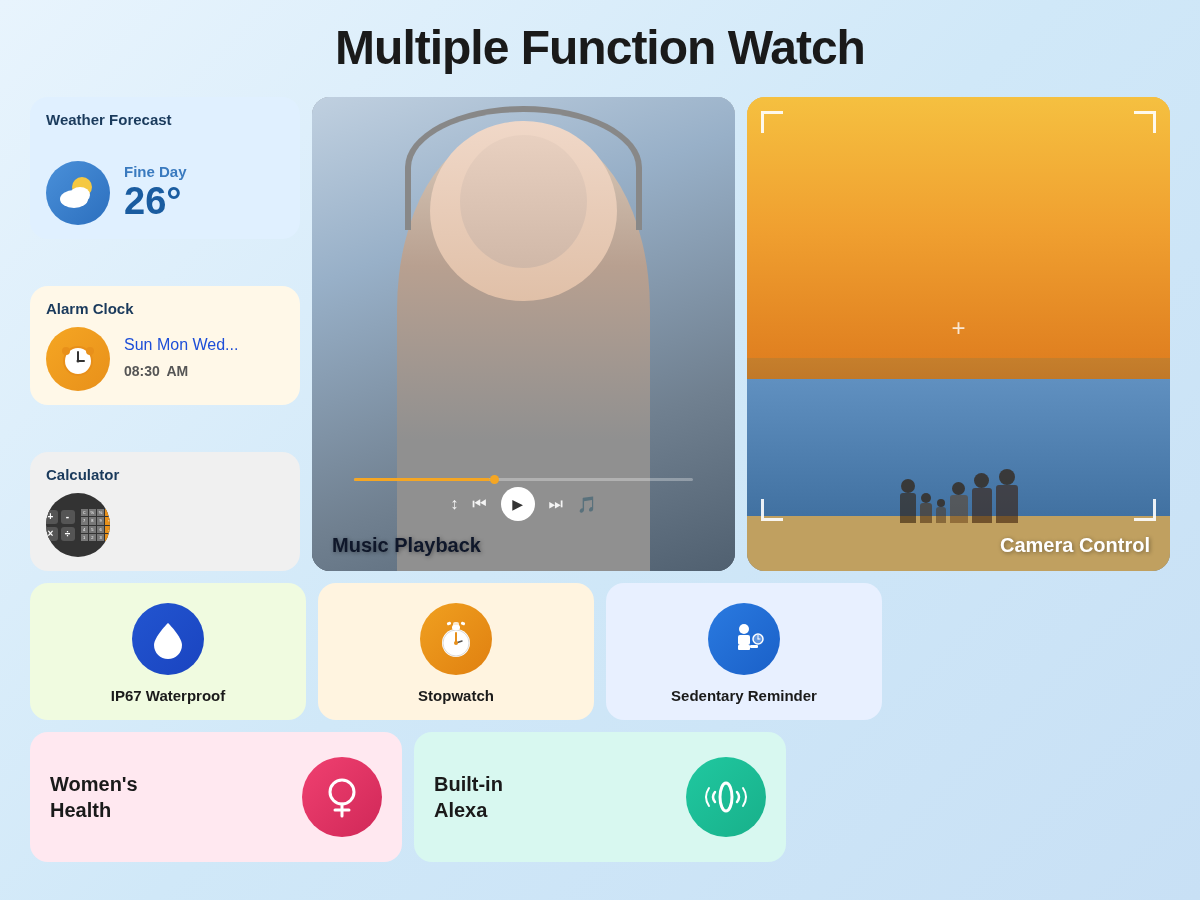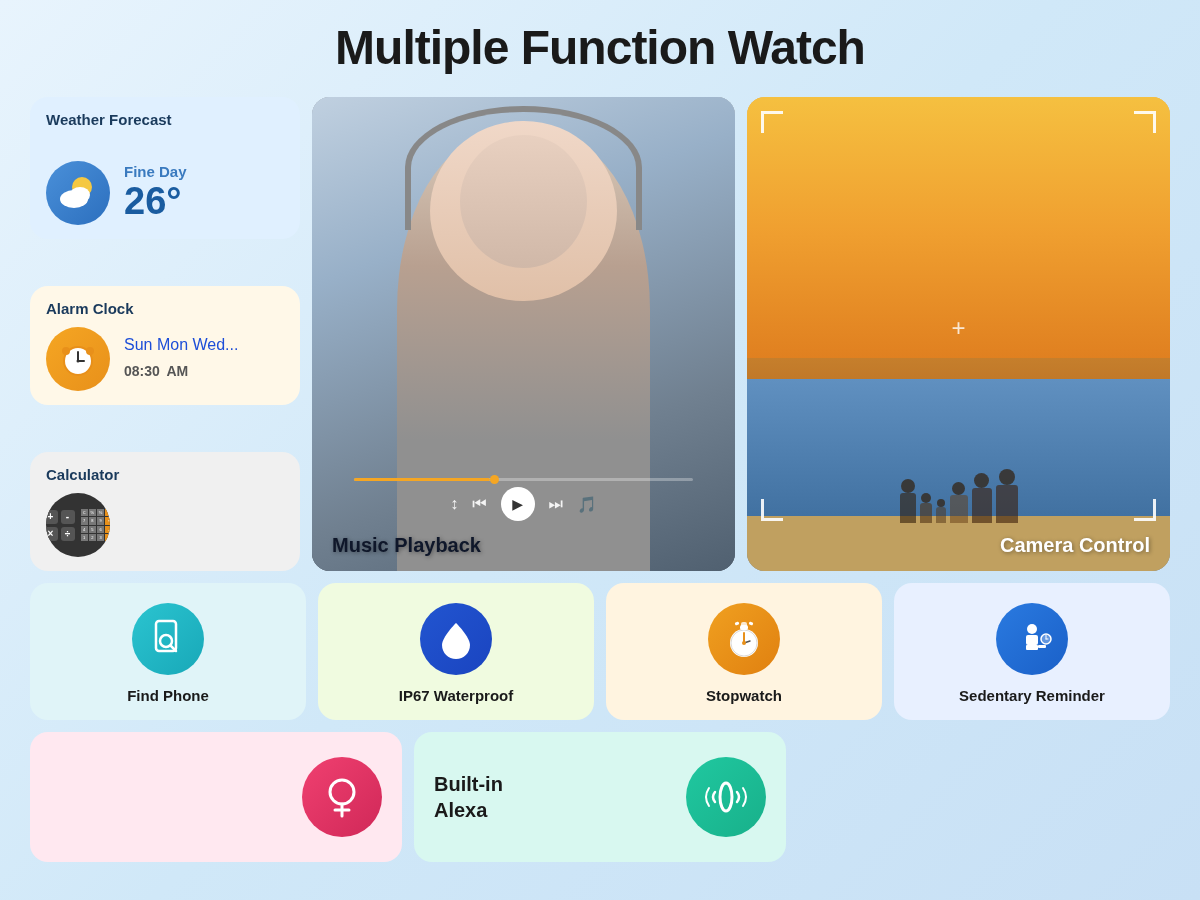--- a/index.html
+++ b/index.html
@@ -515,30 +515,20 @@
     <div class="camera-corner corner-tr"></div>
     <div class="camera-corner corner-bl"></div>
     <div class="camera-corner corner-br"></div>
 
     <div class="camera-plus">+</div>
     <div class="camera-label">Camera Control</div>
   </div>
 
   <div class="row2" style="grid-row:2; grid-column:1/-1;">
 
-    <div class="feature-card find-phone-card">
-      <div class="feature-icon-wrap find-phone-icon">
-        <svg width="44" height="44" viewBox="0 0 44 44">
-          <rect x="10" y="4" width="20" height="30" rx="3" ry="3" fill="none" stroke="white" stroke-width="2.5"></rect>
-          <circle cx="20" cy="24" r="6" fill="none" stroke="white" stroke-width="2.5"></circle>
-          <line x1="24.5" y1="28.5" x2="30" y2="34" stroke="white" stroke-width="2.5" stroke-linecap="round"></line>
-        </svg>
-      </div>
-      <div class="feature-label">Find Phone</div>
-    </div>
 
     <div class="feature-card waterproof-card">
       <div class="feature-icon-wrap waterproof-icon">
         <svg width="44" height="44" viewBox="0 0 44 44">
           <path d="M22 6 C22 6 8 20 8 28 C8 36 14.3 42 22 42 C29.7 42 36 36 36 28 C36 20 22 6 22 6Z" fill="white"></path>
         </svg>
       </div>
       <div class="feature-label">IP67 Waterproof</div>
     </div>
 
@@ -580,20 +570,21 @@
           <line x1="36" y1="22" x2="38" y2="22" stroke="white" stroke-width="1" stroke-linecap="round"></line>
         </svg>
       </div>
       <div class="feature-label">Sedentary Reminder</div>
     </div>
   </div>
 
   <div class="row3" style="grid-row:3; grid-column:1/-1;">
 
     <div class="bottom-card womens-card">
+      <div class="bottom-card-text">Women's<br>Health</div>
       <div class="bottom-icon-wrap womens-icon">
         <svg width="50" height="50" viewBox="0 0 50 50">
           <circle cx="25" cy="20" r="12" fill="none" stroke="white" stroke-width="3"></circle>
           <line x1="25" y1="32" x2="25" y2="44" stroke="white" stroke-width="3" stroke-linecap="round"></line>
           <line x1="18" y1="38" x2="32" y2="38" stroke="white" stroke-width="3" stroke-linecap="round"></line>
         </svg>
       </div>
     </div>
 
 

